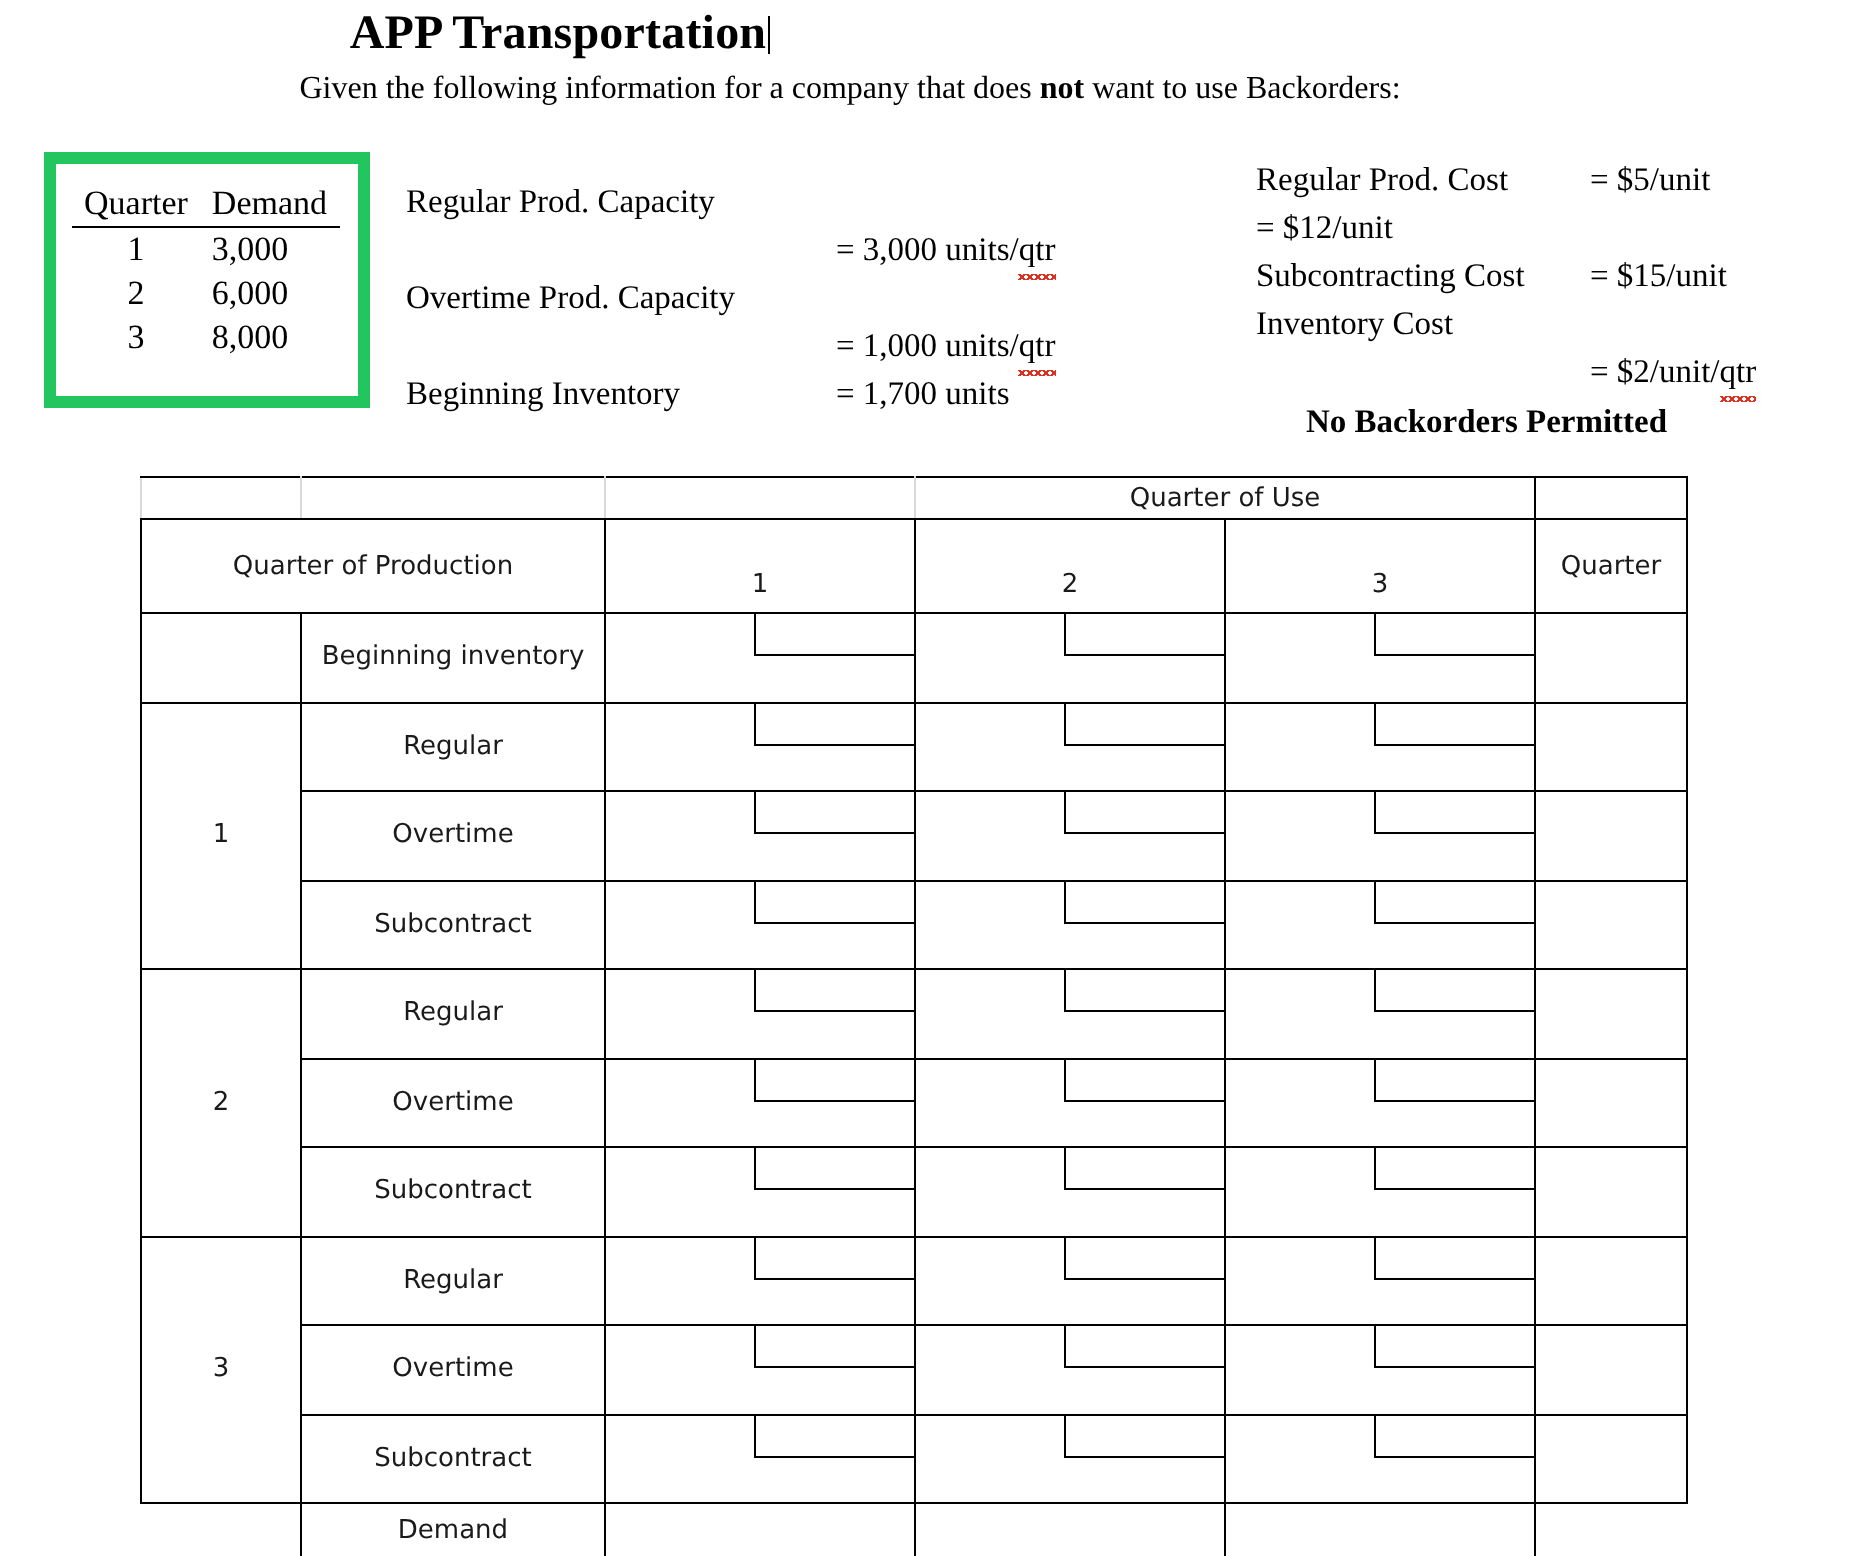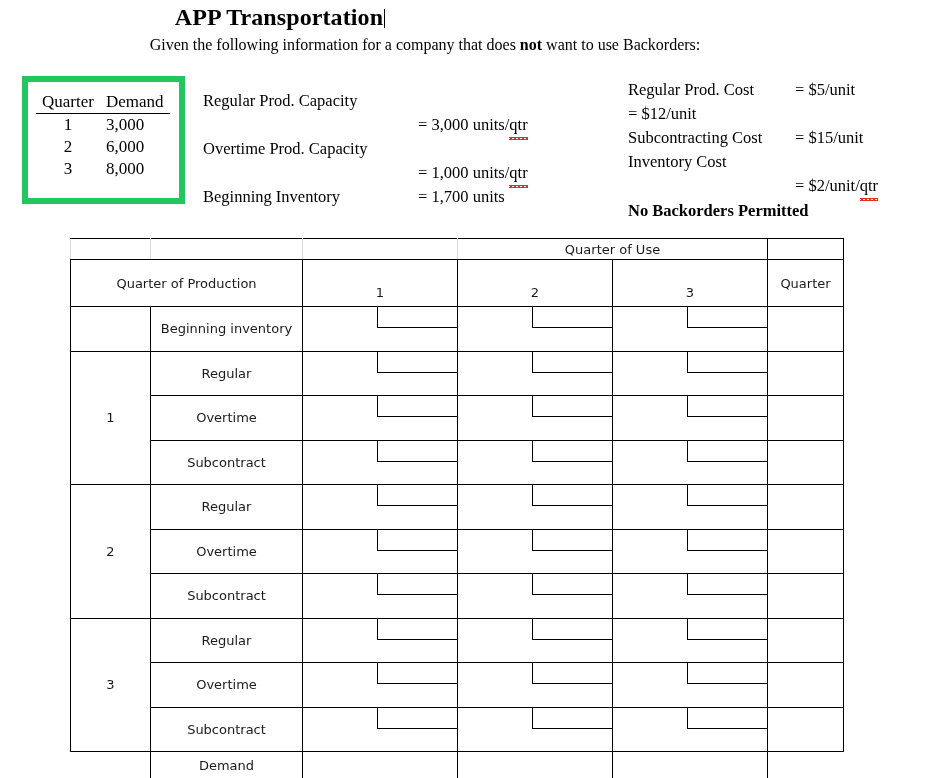--- a/index.html
+++ b/index.html
@@ -90,20 +90,21 @@
     display: flex;
     white-space: nowrap;
   }
   .info-left  .info-label { width: 215px; }
   .info-right .info-label { width: 167px; }
   .info-value { white-space: nowrap; }
   .nb-line {
     font-weight: bold;
     white-space: nowrap;
     padding-top: 1px;
+    margin-left: 25px;
   }
   
   .sq {
     position: relative;
     display: inline-block;
     margin-top: 24px;
   }
   .sq::after {
     content: "";
     position: absolute;

